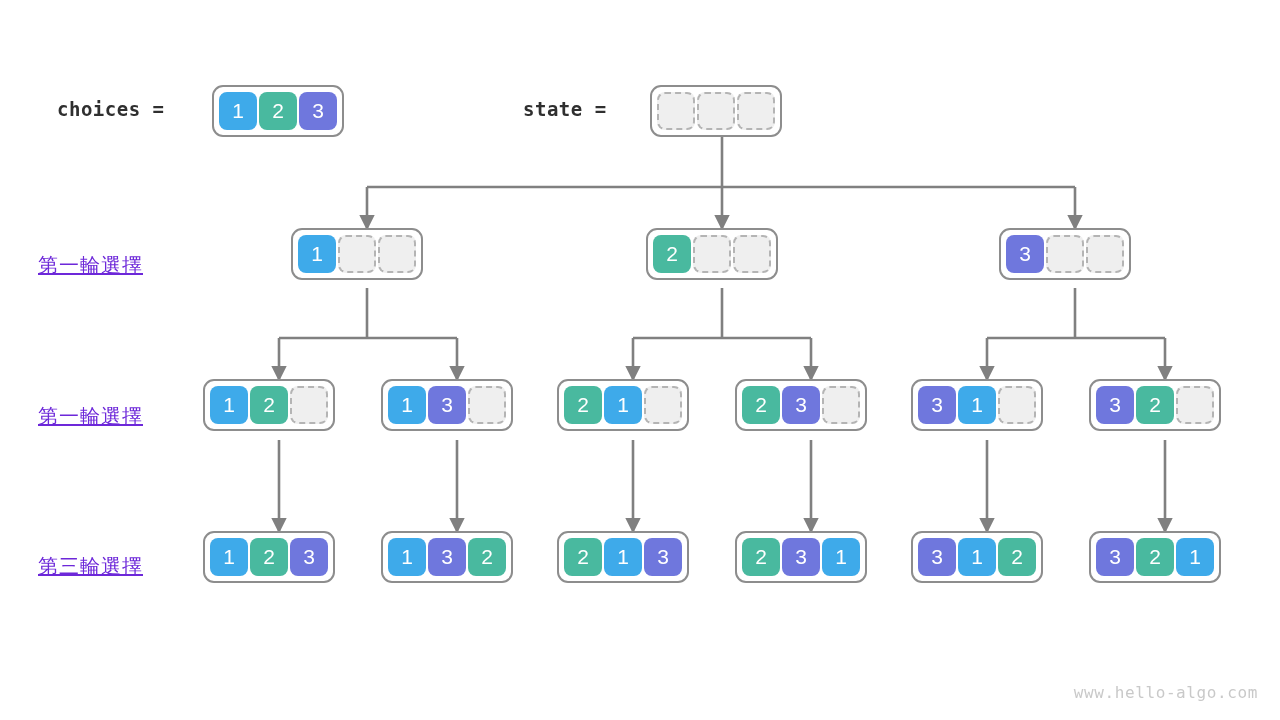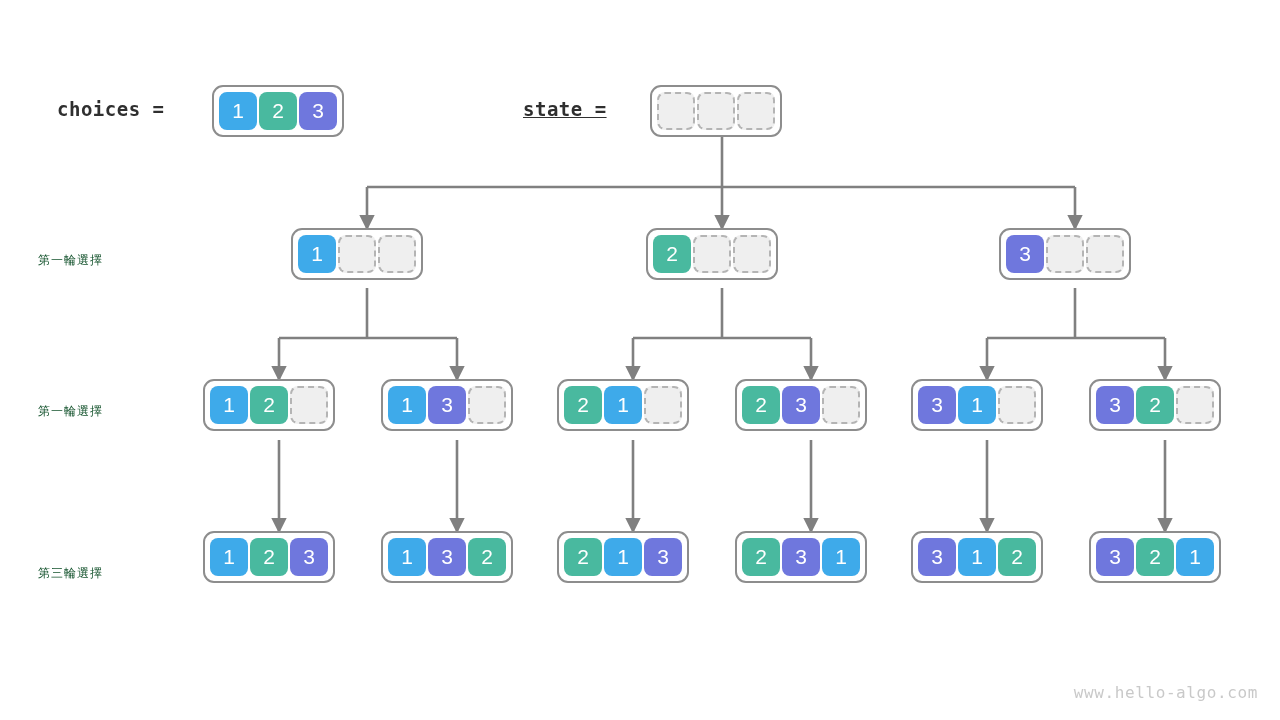--- a/index.html
+++ b/index.html
@@ -43,25 +43,26 @@
     font-weight: bold;
     letter-spacing: 0.5px;
     color: #2f2f2f;
     white-space: nowrap;
     z-index: 3;
   }
 
   
   .row-label {
     position: absolute;
-    font-size: 12px;
-    color: #14532d;
+    font-size: 20px;
+    color: #6d28d9;
     white-space: nowrap;
     letter-spacing: 1px;
     z-index: 3;
+    text-decoration: underline;
   }
 
   
   .array-node {
     position: absolute;
     display: flex;
     align-items: center;
     gap: 2px;
     padding: 5px;
     border: 2.5px solid #8d8d8d;
@@ -147,31 +148,31 @@
   </svg>
 
   <div class="header-label" style="left:57px; top:98px;">choices  =</div>
 
   <div class="array-node" id="choices-node" style="left:212px; top:85px;">
       <div class="cell v1">1</div>
       <div class="cell v2">2</div>
       <div class="cell v3">3</div>
     </div>
 
-  <div class="header-label" style="left:523px; top:98px;text-decoration:underline;">state  =</div>
+  <div class="header-label" style="left:523px; top:98px;">state  =</div>
 
   <div class="array-node" id="state-node" style="left:650px; top:85px;">
       <div class="cell empty"></div>
       <div class="cell empty"></div>
       <div class="cell empty"></div>
     </div>
 
   <div class="row-label" style="left:38px; top:252px;">第一輪選擇</div>
   <div class="row-label" style="left:38px; top:403px;">第一輪選擇</div>
-  <div class="row-label" style="left:38px; top:565px;text-align:center;">第三輪選擇</div>
+  <div class="row-label" style="left:38px; top:553px;text-align:center;">第三輪選擇</div>
 
   <div id="tree-nodes">
       <div class="array-node" style="top: 228px; left: 291px;">
         <div class="cell v1">1</div>
         <div class="cell empty"></div>
         <div class="cell empty"></div>
       </div>
       <div class="array-node" style="top: 228px; left: 646px;">
         <div class="cell v2">2</div>
         <div class="cell empty"></div>

